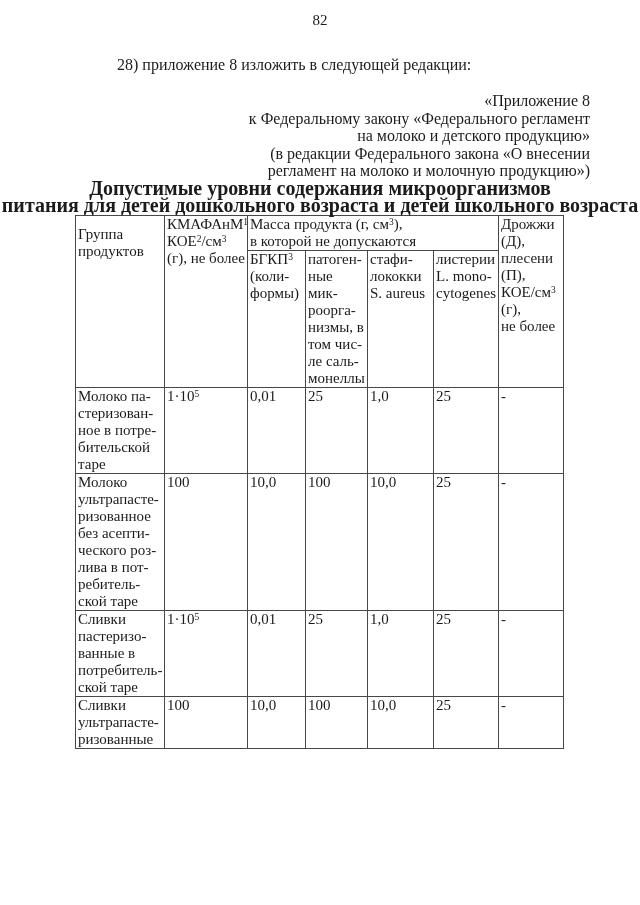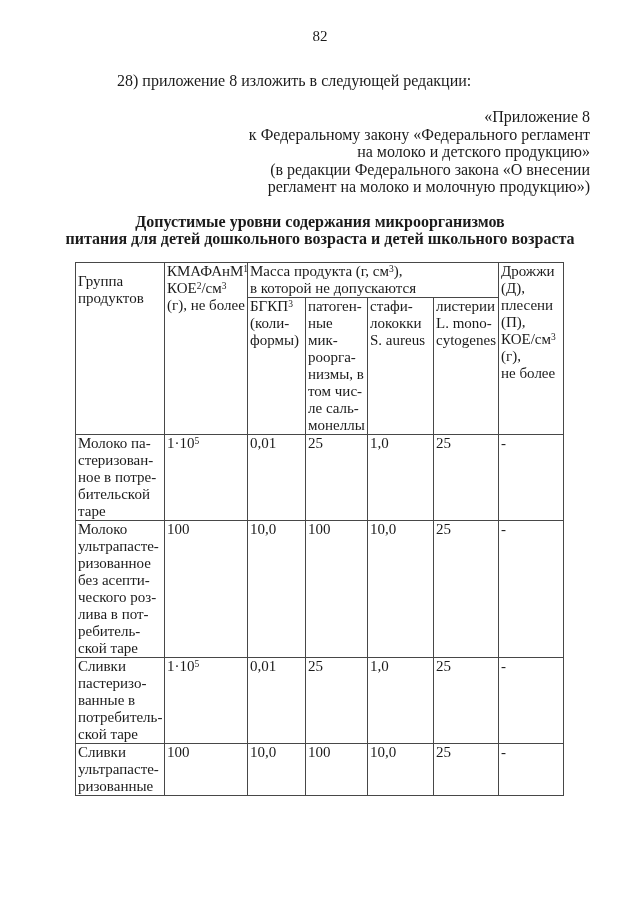--- a/index.html
+++ b/index.html
@@ -1,28 +1,28 @@
 <!DOCTYPE html>
 <html lang="ru"><head>
 <meta charset="utf-8">
 <style>
   html, body { margin: 0; padding: 0; background: #ffffff; }
   .page {
     width: 640px; height: 905px; background: #ffffff;
     font-family: "Liberation Serif", serif;
     color: #1b1b1b; overflow: hidden; position: relative;
   }
-  .page-number { padding-top: 28px; text-align: center; font-size: 15px; line-height: 17px; }
+  .page-number { padding-top: 12px; text-align: center; font-size: 15px; line-height: 17px; }
   .intro { margin: 27px 0 16px 117px; font-size: 16px; line-height: 17px; }
   .annex { margin: 19px 50px 0 0; text-align: right; font-size: 16px; line-height: 17.5px; }
   .annex div { white-space: pre; }
-  .title { margin-top: 17px; text-align: center; font-weight: bold; font-size: 16px; line-height: 17.2px; }
+  .title { text-align: center; font-weight: bold; font-size: 20px; line-height: 17.2px; }
   table.limits {
     border-collapse: collapse; table-layout: fixed;
-    margin: 15px 0 0 75px; width: 488px;
+    margin: 1px 0 0 75px; width: 488px;
     font-size: 15px; line-height: 17px;
   }
   table.limits th, table.limits td {
     border: 1px solid #474747; vertical-align: top;
     padding: 0 2px; font-weight: normal; text-align: left; overflow: hidden;
   }
   .c-center { text-align: center; }
   .pt { padding-top: 10px !important; }
   td.prod { padding-left: 3px; }
   td.val { text-align: center; }

